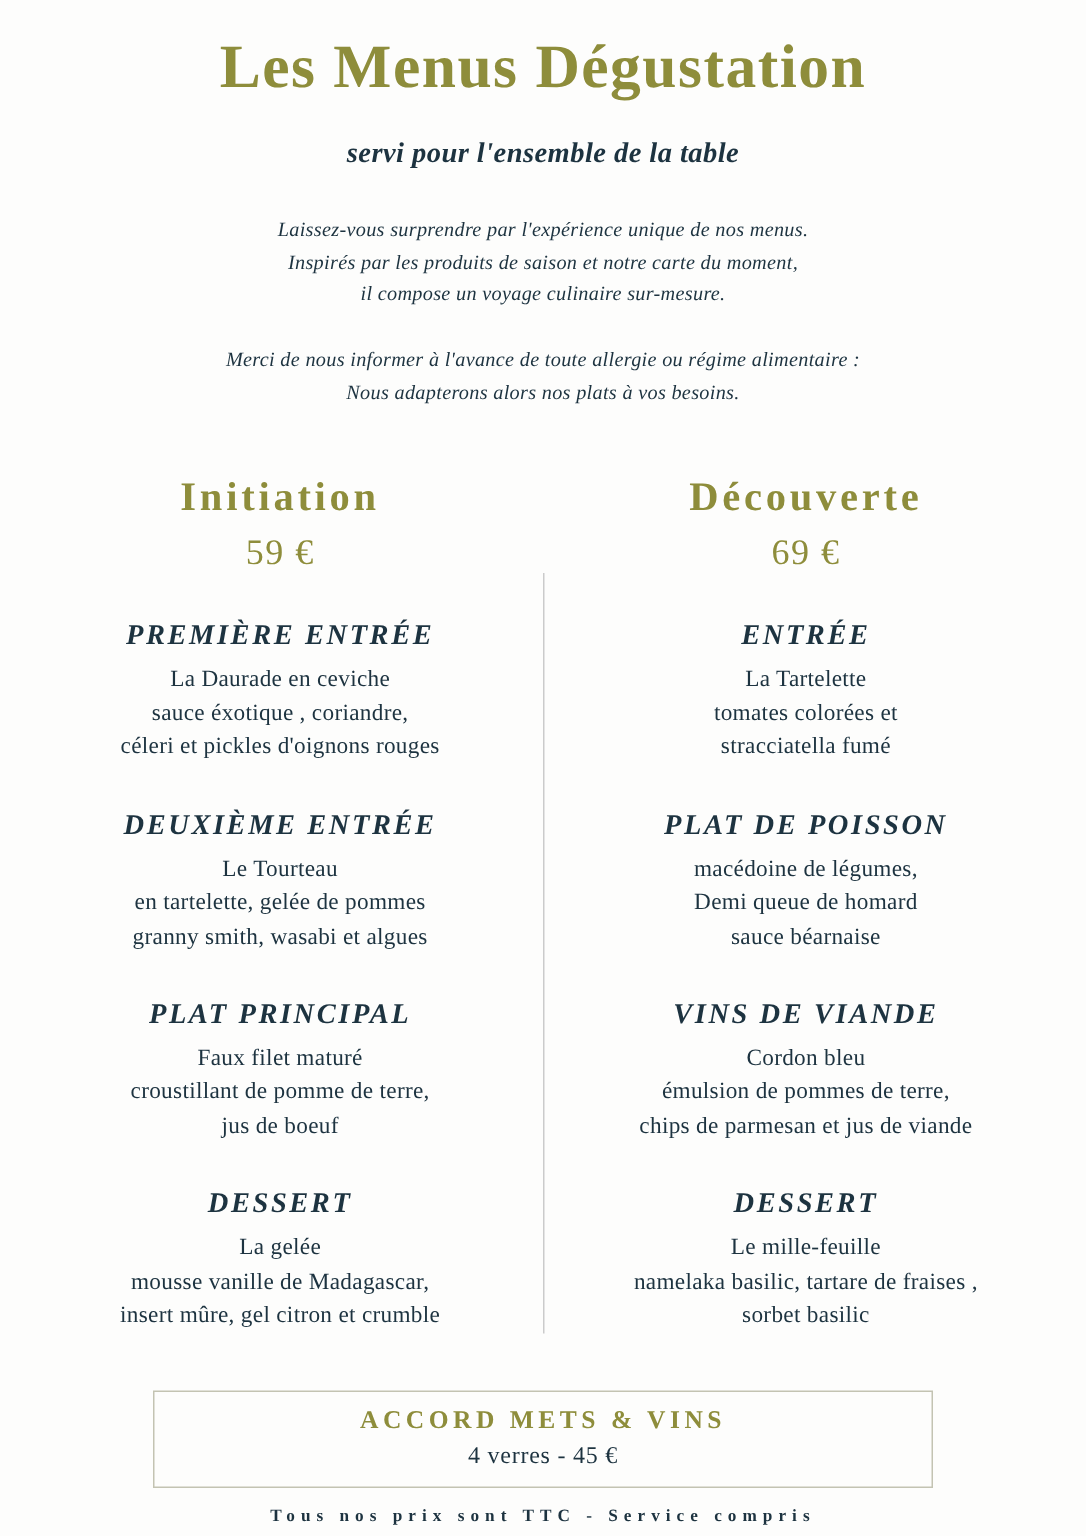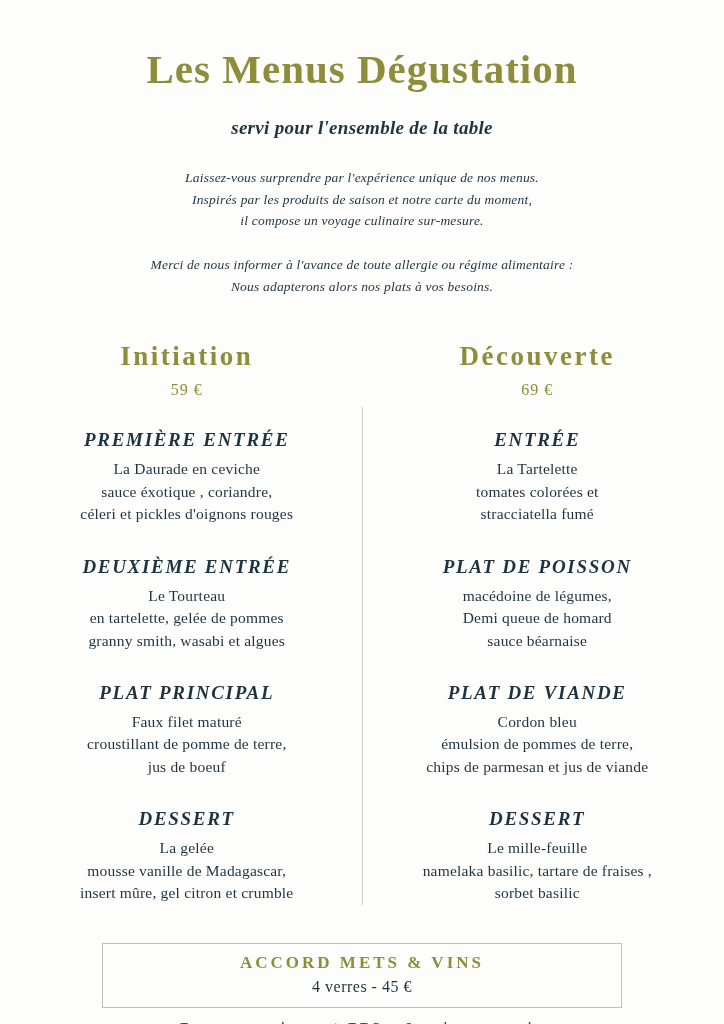--- a/index.html
+++ b/index.html
@@ -3,36 +3,36 @@
 <meta charset="utf-8">
 <style>
   * { margin:0; padding:0; box-sizing:border-box; }
   html, body { background:#ffffff; }
   .page {
     width:724px; height:1024px; margin:0 auto;
     background:#fdfdfc;
     font-family:"Liberation Serif", serif;
     color:var(--text, #1d3340);
     text-align:center;
-    padding-top:46px;
+    padding-top:21px;
     overflow:hidden;
     position:relative;
   }
   .title {
     font-weight:bold; font-size:41px; line-height:1.15;
     color:var(--accent, #8e8d3b); letter-spacing:1px;
   }
   .subtitle { margin-top:24px; font-size:19px; font-weight:bold; font-style:italic; letter-spacing:0.3px; }
   .intro { margin-top:28px; font-size:13.5px; font-style:italic; line-height:1.6; letter-spacing:0.2px; }
   .intro.second { margin-top:22px; }
   .columns { display:flex; margin-top:44px; padding:0 12px; }
   .col { flex:1; min-width:0; }
   .divider { width:1px; background:#cbcbcb; margin-top:66px; }
   .menu-title { font-size:27px; font-weight:bold; color:var(--accent, #8e8d3b); letter-spacing:2.5px; line-height:1.15; }
-  .menu-price { margin-top:9px; font-size:16px; color:var(--accent, #8e8d3b); letter-spacing:1px; }
+  .menu-price { margin-top:9px; font-size:24px; color:var(--accent, #8e8d3b); letter-spacing:1px; }
   .course { margin-top:30px; }
   .course-label { font-size:19px; font-weight:bold; letter-spacing:1.7px; margin-bottom:7px;font-style:italic; }
   .course-line { font-size:15.5px; line-height:1.45; letter-spacing:0.2px; }
   .accord-box {
     width:520px; margin:38px auto 0;
     border:1px solid #c3c3b2;
     padding:9px 10px 11px;
   }
   .accord-title { font-size:17px; font-weight:bold; color:var(--accent, #8e8d3b); letter-spacing:3px; }
   .accord-sub { margin-top:5px; font-size:16px; letter-spacing:0.5px; }
@@ -106,21 +106,21 @@
       </section>
 
       <section class="course">
         <div class="course-label">PLAT DE POISSON</div>
         <div class="course-line">macédoine de légumes,</div>
         <div class="course-line">Demi queue de homard</div>
         <div class="course-line">sauce béarnaise</div>
       </section>
 
       <section class="course">
-        <div class="course-label">PLAT DE VIANDE</div>
+        <div class="course-label">VINS DE VIANDE</div>
         <div class="course-line">Cordon bleu</div>
         <div class="course-line">émulsion de pommes de terre,</div>
         <div class="course-line">chips de parmesan et jus de viande</div>
       </section>
 
       <section class="course">
         <div class="course-label">DESSERT</div>
         <div class="course-line">Le mille-feuille</div>
         <div class="course-line">namelaka basilic, tartare de fraises ,</div>
         <div class="course-line">sorbet basilic</div>

